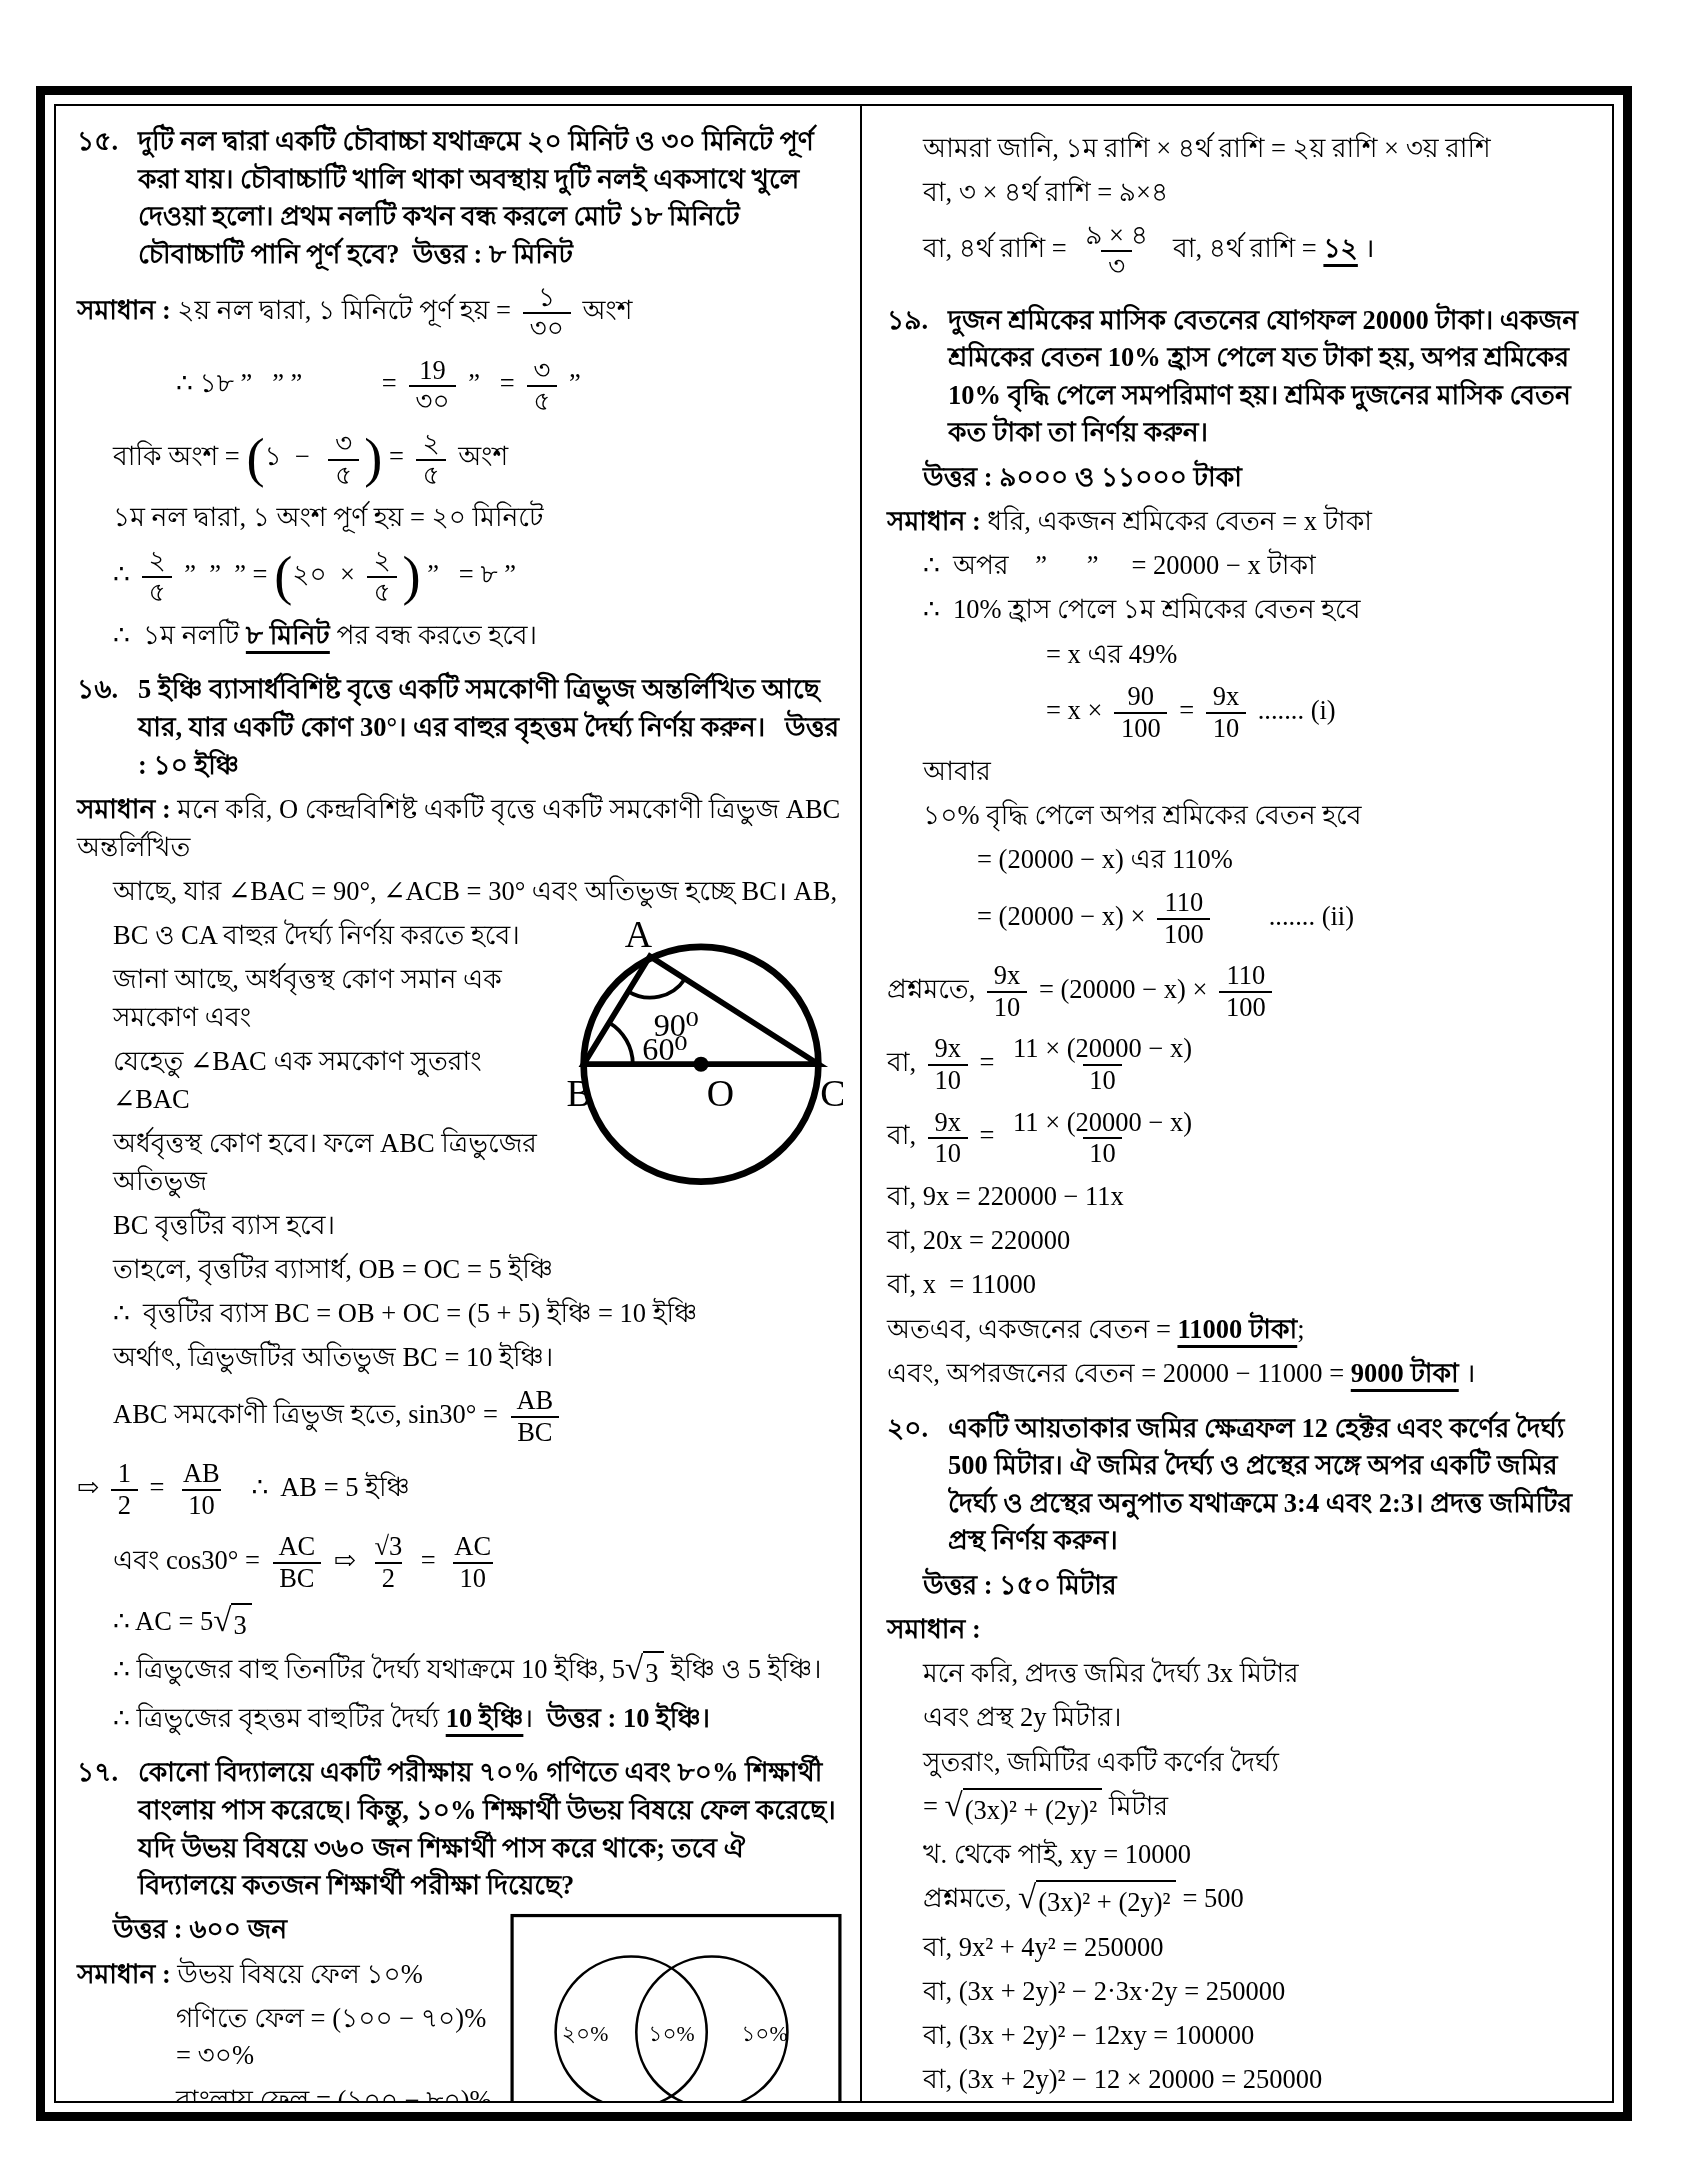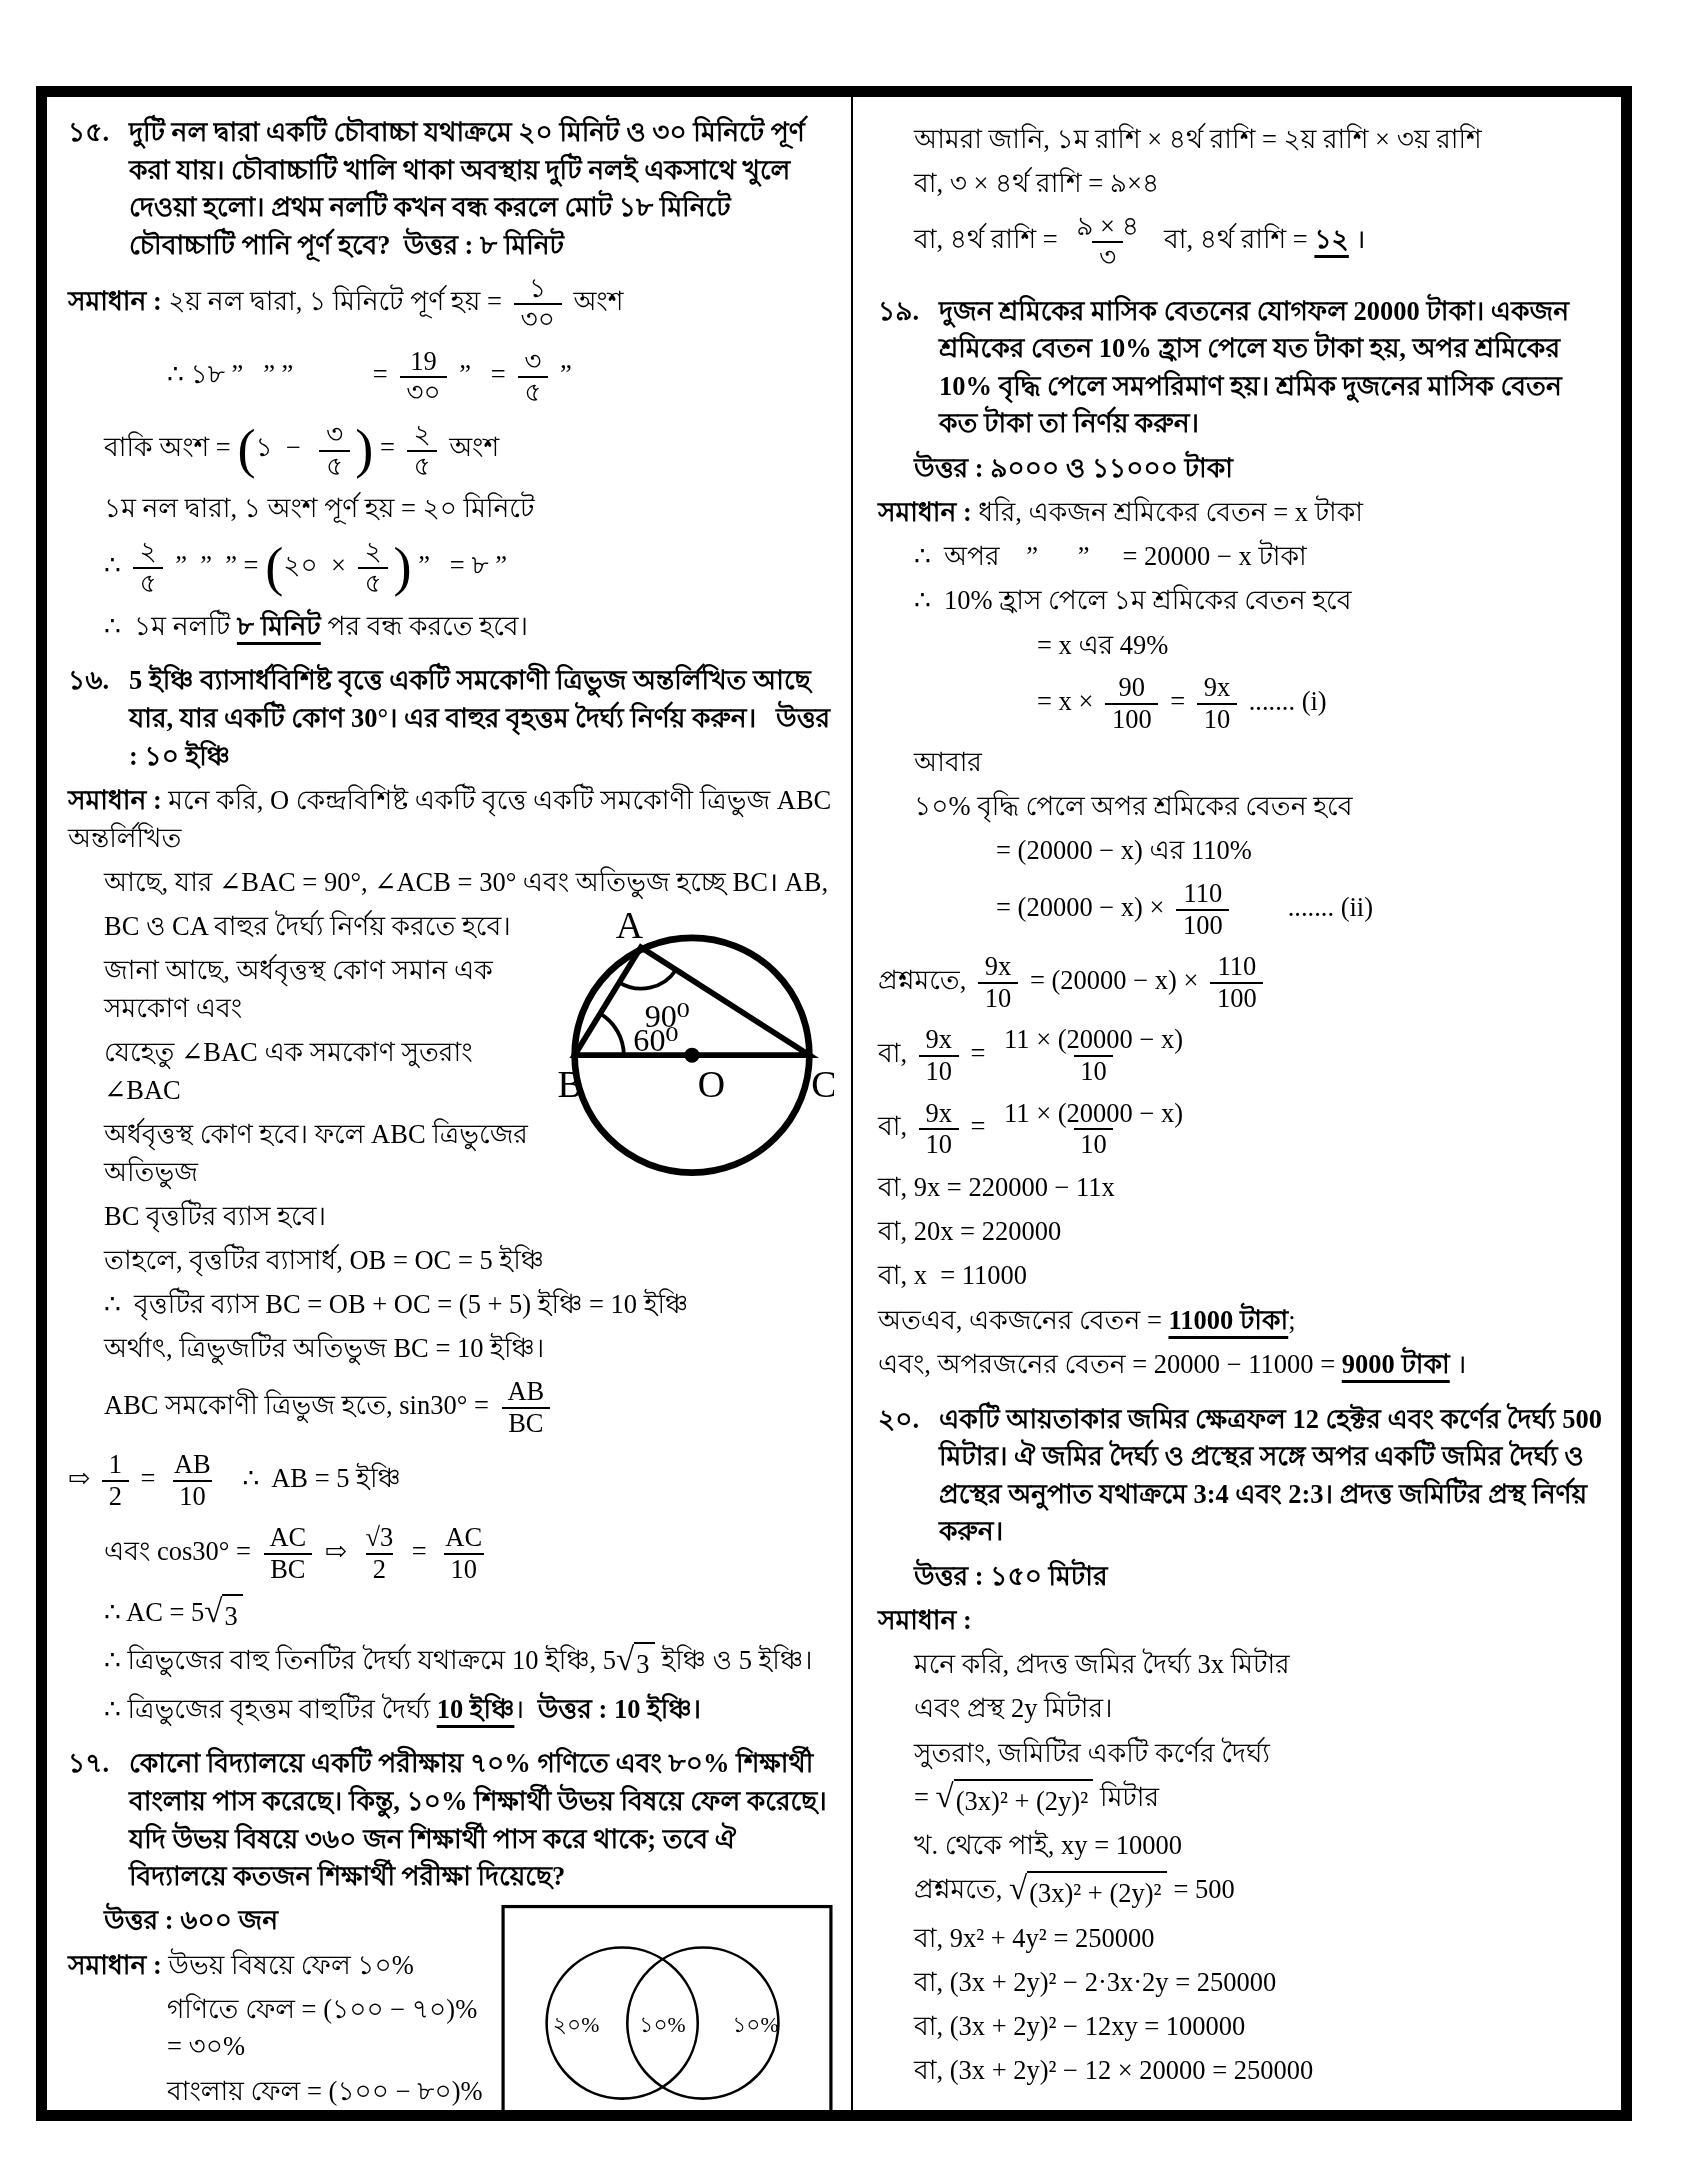--- a/index.html
+++ b/index.html
@@ -1,34 +1,34 @@
 <!DOCTYPE html>
 <html style="font-size:10.6px"><head>
 <meta charset="utf-8">
 <style>
   html,body{margin:0;padding:0;background:#ffffff;}
   .page{position:relative;width:1687px;height:2183px;background:#ffffff;
         font-family:"Liberation Serif","DejaVu Serif",serif;color:#000;}
   .frame{position:absolute;left:36px;top:86px;width:1596px;height:2035px;
-         border:9.3px solid #000;padding:0;box-sizing:border-box;background:#fff;}
+         border:9.3px solid #000;padding:9px;box-sizing:border-box;background:#fff;}
   .frame-inner{border:2.6px solid #000;width:100%;height:100%;box-sizing:border-box;
                display:flex;overflow:hidden;}
   .col{box-sizing:border-box;padding:17px 17px 6.6px 21px;font-size:26.5px;line-height:1.42;}
   .col-left{width:806px;border-right:2.6px solid #000;}
   .col-right{flex:1;padding-left:25px;}
   .problem{clear:both;margin-bottom:17px;}
   .q-row{display:flex;align-items:flex-start;font-weight:bold;margin-bottom:5.3px;}
   .q-num{width:61px;flex:none;}
   .q-text{flex:1;white-space:pre-wrap;}
   .s-line{white-space:pre-wrap;margin:6.6px 0;}
   .ind0{margin-left:0;}
   .ind1{margin-left:36px;}
   .ind2{margin-left:99px;}
   .ind3{margin-left:159px;}
-  .ind4{margin-left:118px;}
+  .ind4{margin-left:90px;}
   .bd{font-weight:bold;}
   .ub{font-weight:bold;text-decoration:underline;text-decoration-thickness:2.6px;text-underline-offset:6.6px;}
   .frac{display:inline-flex;flex-direction:column;align-items:center;vertical-align:middle;
         margin:2.6px 5.3px;line-height:1.12;}
   .frac .num,.frac .den{padding:0 6.6px;text-align:center;}
   .frac .den{border-top:2.6px solid #000;}
   .sqrt{display:inline-flex;align-items:flex-start;vertical-align:middle;}
   .rad{font-size:1.25em;line-height:1.05;}
   .radbody{border-top:2.6px solid #000;padding:2px 5.3px 0 2px;}
   .bigp{font-size:2.05em;font-weight:400;vertical-align:middle;line-height:1;display:inline-block;

